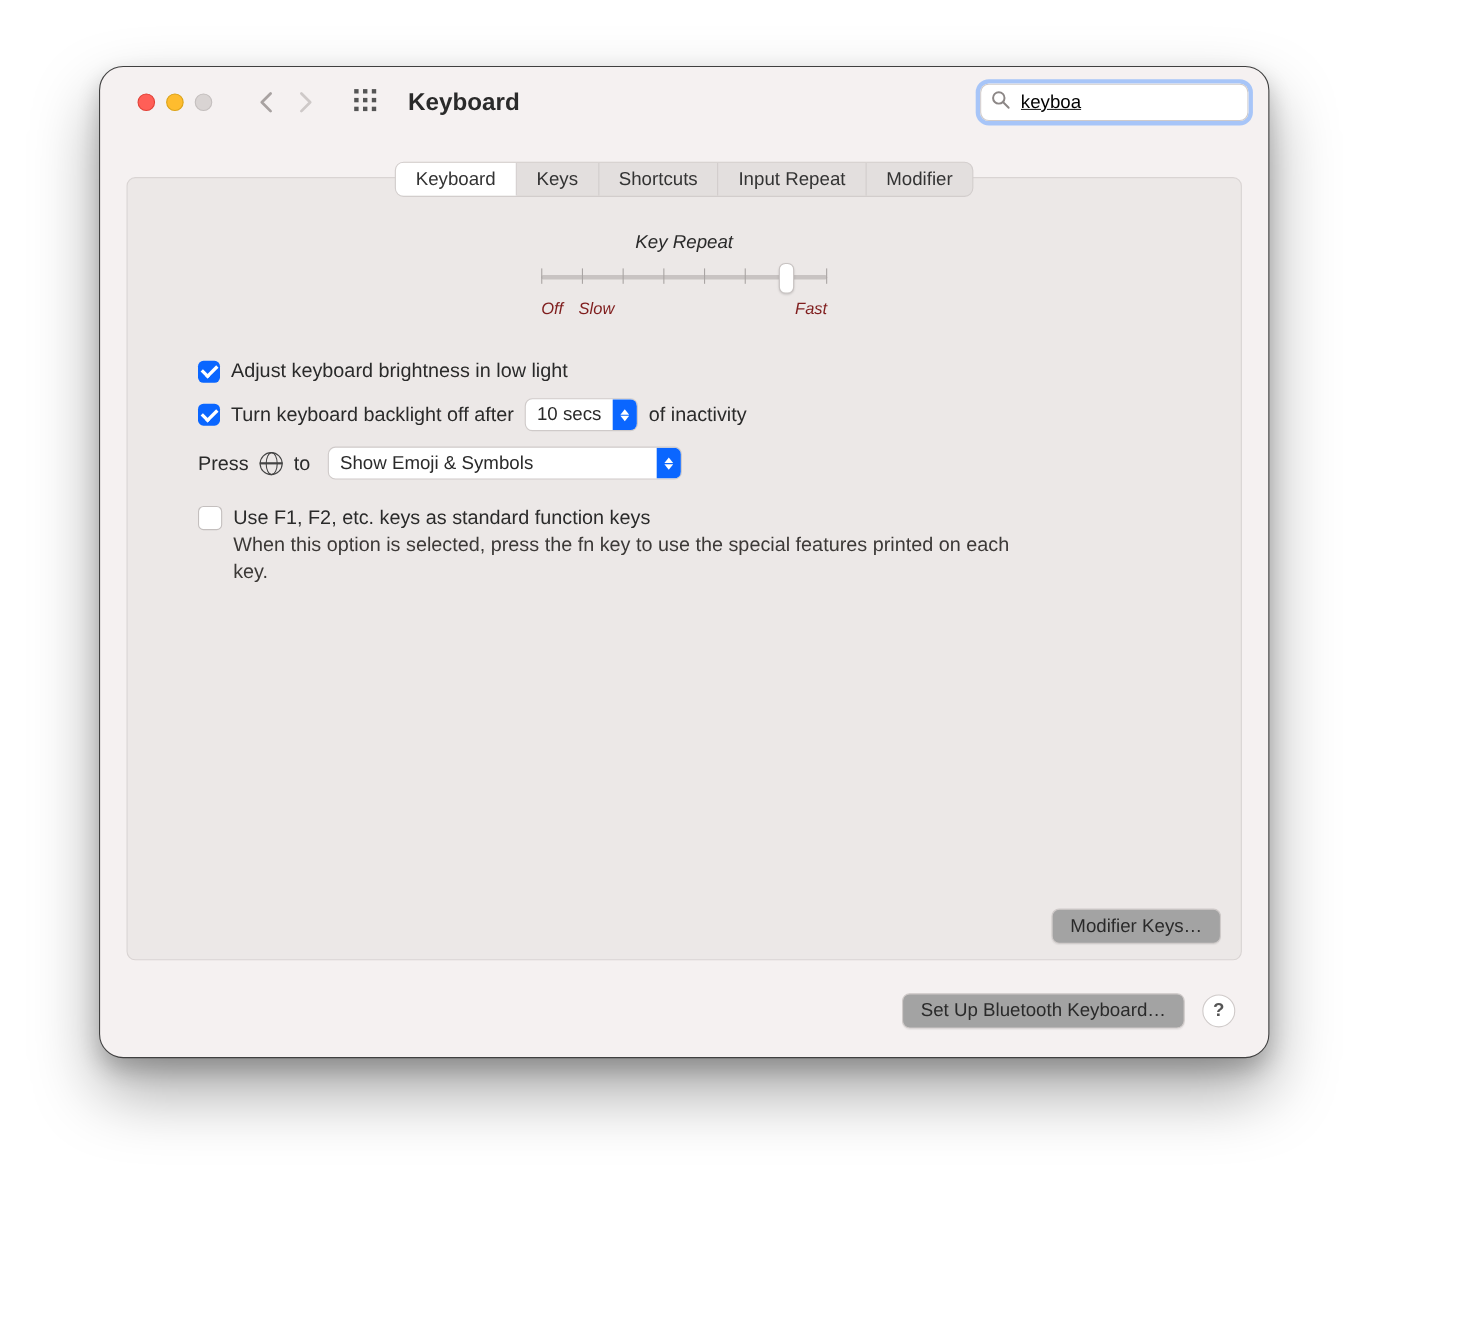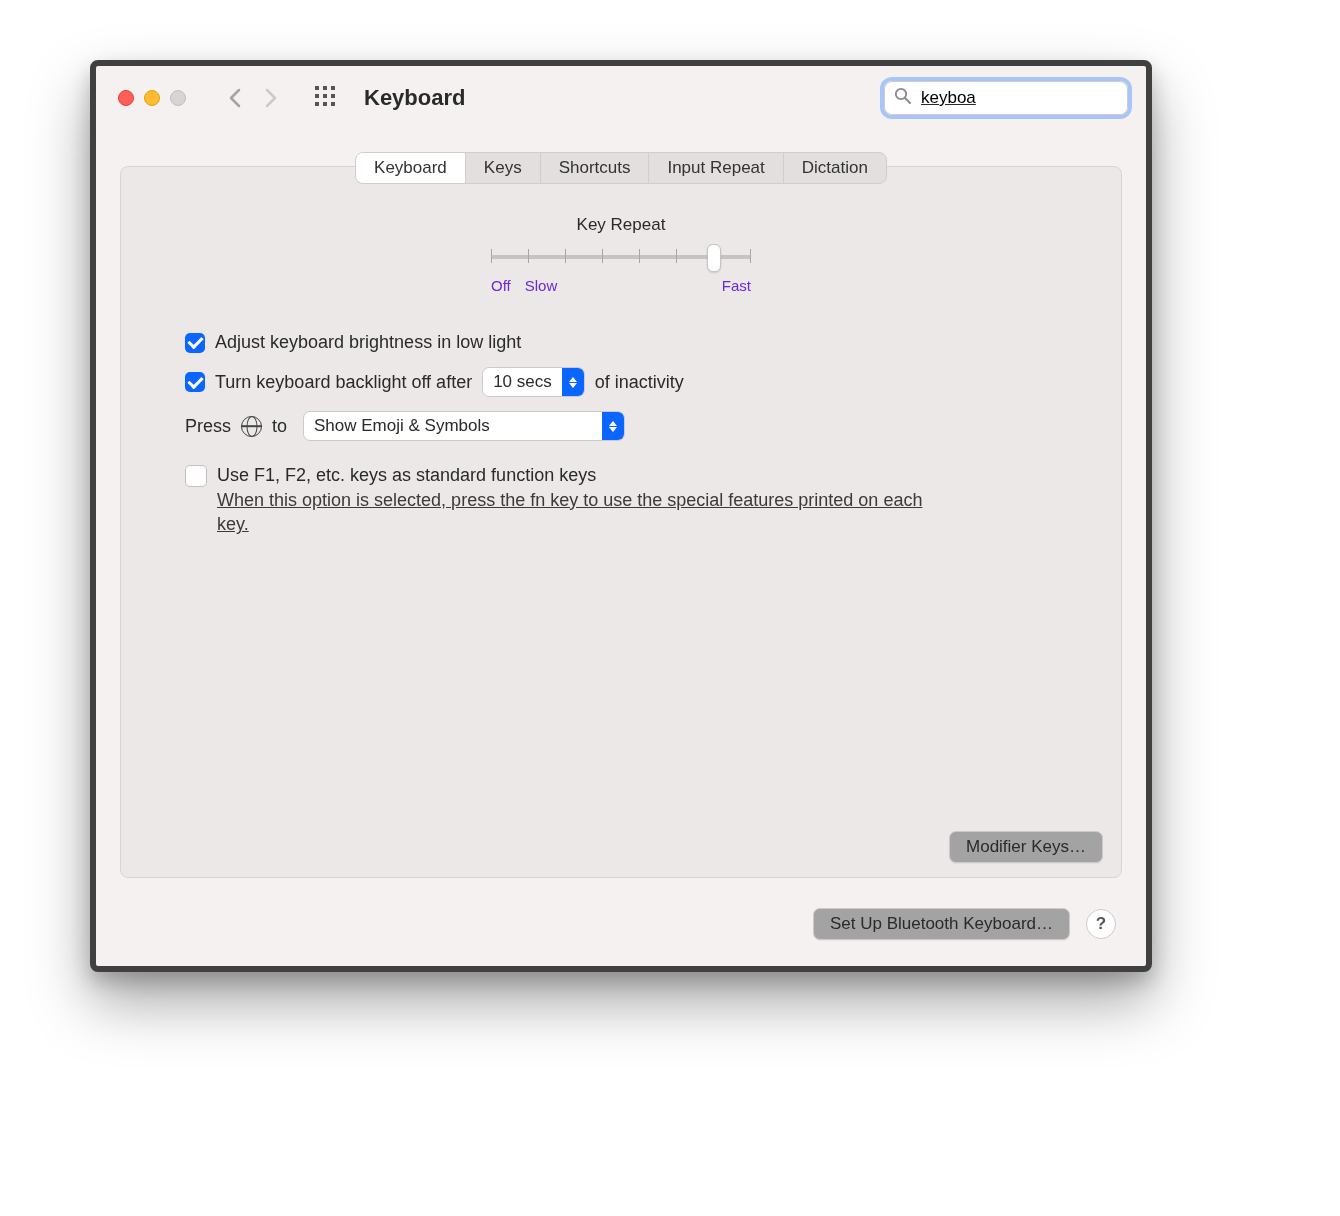--- a/index.html
+++ b/index.html
@@ -8,23 +8,24 @@
     --panel-border:#d9d4d3;
     --text:#2a2a2a;
     --muted:#6d6866;
     --blue:#0a66ff;
     --focus:#4c8ef7;
   }
   html,body{margin:0;padding:0;background:#fff;font-family:-apple-system,BlinkMacSystemFont,"Helvetica Neue",Arial,sans-serif;font-size:17px;color:var(--text);}
   .stage{width:1340px;height:1216px;position:relative;}
   .window{
     position:absolute;left:90px;top:60px;width:1050px;height:900px;
-    background:var(--bg);border:6px solid #404040;border-radius:8px;
+    background:var(--bg);border:1px solid #404040;border-radius:22px;
     box-shadow:0 30px 60px rgba(0,0,0,.35),0 10px 20px rgba(0,0,0,.2);
     overflow:hidden;
+    padding-left:12px;
   }
   
   .titlebar{display:flex;align-items:center;height:64px;padding:0 18px 0 22px;gap:14px;}
   .traffic{display:flex;gap:10px;margin-right:10px;}
   .dot{width:14px;height:14px;border-radius:50%;}
   .dot.red{background:#ff5f57;border:1px solid #e24238;}
   .dot.yellow{background:#febc2e;border:1px solid #dca317;}
   .dot.grey{background:#d9d4d3;border:1px solid #c4bfbe;}
   .nav{display:flex;gap:22px;margin-left:18px;color:#a8a2a1;}
   .nav svg{display:block;}
@@ -48,32 +49,32 @@
     position:absolute;left:50%;transform:translateX(-50%);top:-15px;
     display:flex;background:#e3dfde;border:1px solid #d2cdcc;border-radius:8px;overflow:hidden;height:30px;
   }
   .tab{
     padding:0 18px;display:flex;align-items:center;font-size:17px;color:#333;
     border-right:1px solid #d2cdcc;cursor:pointer;white-space:nowrap;
   }
   .tab:last-child{border-right:none;}
   .tab.active{background:#fff;font-weight:500;}
   
-  .sliders{display:flex;justify-content:center;gap:72px;padding-top:48px;}
+  .sliders{display:flex;justify-content:center;gap:72px;padding-top:48px;font-style:italic;}
   .slider-block{width:260px;text-align:center;}
   .slider-title{font-size:17px;margin-bottom:10px;}
   .track-wrap{position:relative;height:24px;}
   .track{height:4px;background:#c8c3c2;border-radius:2px;position:relative;top:10px;}
   .ticks{position:absolute;left:0;right:0;top:4px;display:flex;justify-content:space-between;}
   .tick{width:1px;height:14px;background:#aaa5a4;}
   .thumb{
     position:absolute;top:-1px;width:12px;height:26px;background:#fff;border:1px solid #c8c3c2;border-radius:6px;
     box-shadow:0 1px 2px rgba(0,0,0,.15);transform:translateX(-50%);
   }
-  .slider-labels{display:flex;justify-content:space-between;margin-top:8px;font-size:15px;color:#6d28d9;}
+  .slider-labels{display:flex;justify-content:space-between;margin-top:8px;font-size:15px;color:#7f1d1d;}
   .slider-labels .left2{display:flex;gap:14px;}
   
   .form{padding:24px 64px 0 64px;font-size:18px;}
   .row{display:flex;align-items:center;gap:10px;margin:14px 0;}
   .row.start{align-items:flex-start;}
   .checkbox{
     width:20px;height:20px;border-radius:5px;flex-shrink:0;display:flex;align-items:center;justify-content:center;
   }
   .checkbox.checked{background:var(--blue);}
   .checkbox.unchecked{background:#fff;border:1px solid #c4bfbe;}
@@ -90,21 +91,21 @@
   }
   .select .sel-arrows::before,.select .sel-arrows::after{
     content:"";width:0;height:0;border-left:4px solid transparent;border-right:4px solid transparent;
   }
   .select .sel-arrows::before{border-bottom:5px solid #fff;}
   .select .sel-arrows::after{border-top:5px solid #fff;}
   .select.wide{width:320px;justify-content:space-between;}
   .globe{width:19px;height:19px;border:1.6px solid #444;border-radius:50%;position:relative;display:inline-block;vertical-align:-3px;}
   .globe::before{content:"";position:absolute;left:50%;top:-1px;bottom:-1px;width:9px;border:1.6px solid #444;border-radius:50%;transform:translateX(-50%);}
   .globe::after{content:"";position:absolute;left:-1px;right:-1px;top:50%;height:1.6px;background:#444;transform:translateY(-50%);}
-  .hint{margin-left:30px;color:#3c3937;max-width:740px;line-height:1.35;margin-top:2px;text-decoration:underline;}
+  .hint{margin-left:30px;color:#3c3937;max-width:740px;line-height:1.35;margin-top:2px;}
   
   .modifier{
     position:absolute;right:18px;bottom:14px;
   }
   .btn{
     background:#a3a3a3;border:1px solid #cfcac9;border-radius:7px;height:30px;padding:0 16px;
     font-size:17px;display:inline-flex;align-items:center;cursor:pointer;
     box-shadow:0 1px 1px rgba(0,0,0,.05);
   }
   .footer{
@@ -166,21 +167,21 @@
       </div>
     </div>
 
     <div class="panel">
 
       <div class="tabs">
         <div class="tab active">Keyboard</div>
         <div class="tab">Keys</div>
         <div class="tab">Shortcuts</div>
         <div class="tab">Input Repeat</div>
-        <div class="tab">Dictation</div>
+        <div class="tab">Modifier</div>
       </div>
 
       <div class="sliders">
         <div class="slider-block">
           <div class="slider-title">Key Repeat</div>
           <div class="track-wrap">
             <div class="track"></div>
             <div class="ticks" id="kr-ticks">
                 <div class="tick"></div>
                 <div class="tick"></div>

